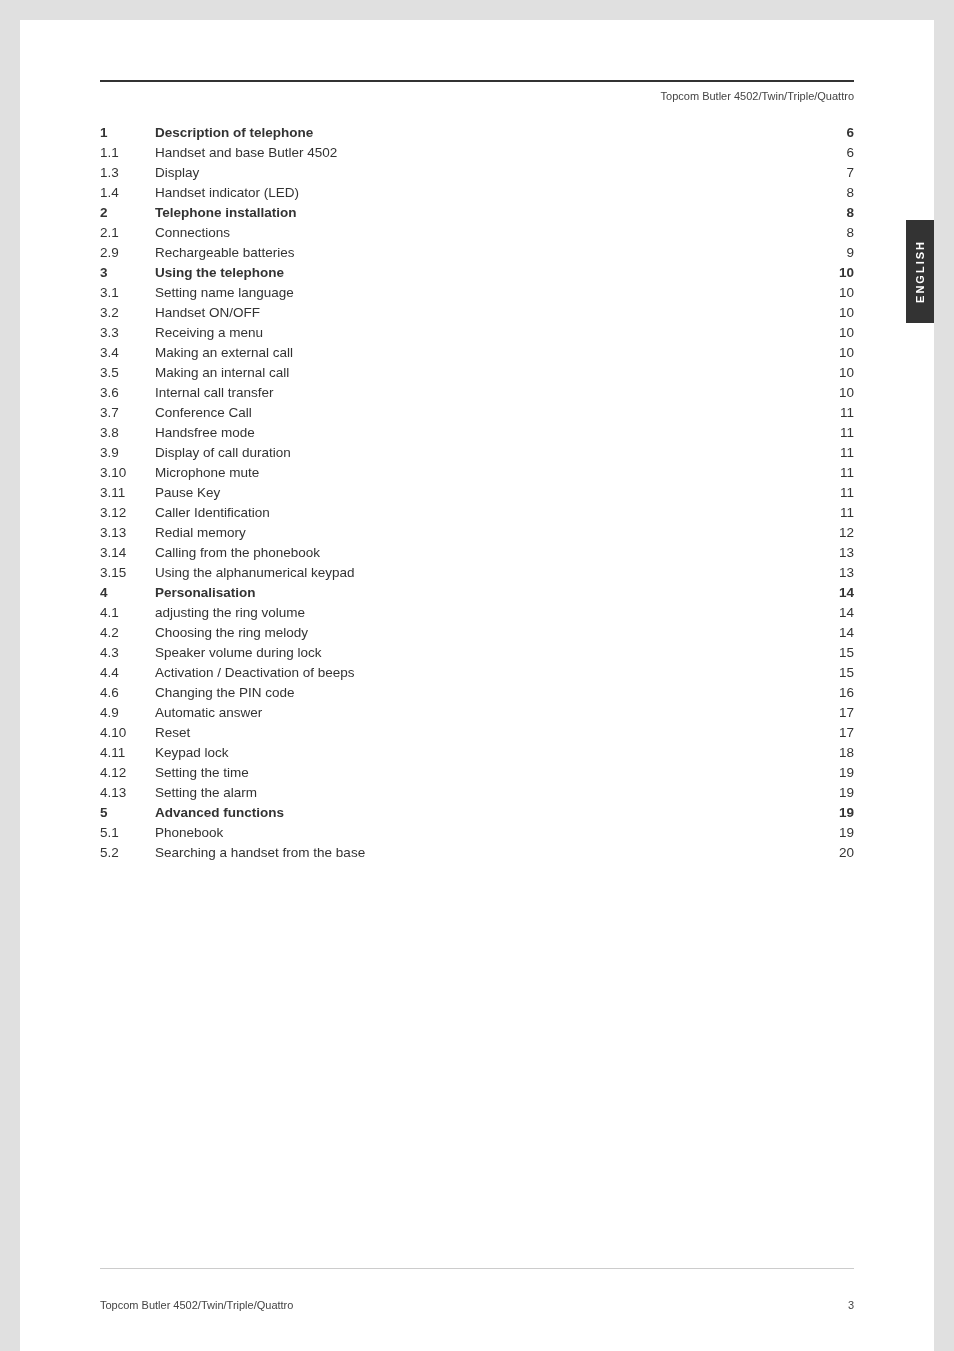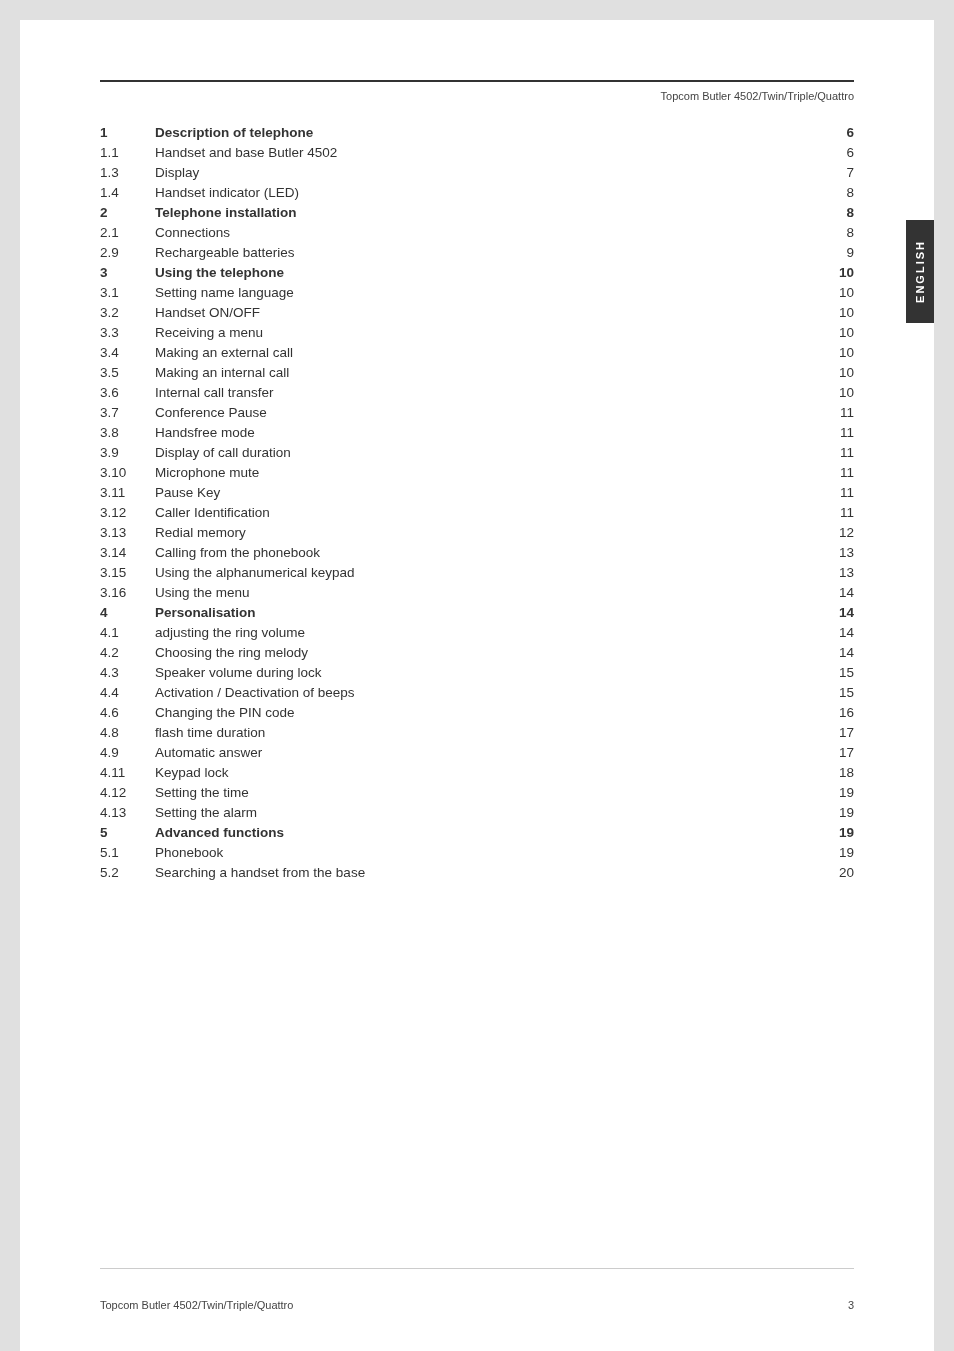--- a/index.html
+++ b/index.html
@@ -207,21 +207,21 @@
             <td class="label">Making an internal call</td>
             <td class="page-num">10</td>
           </tr>
           <tr>
             <td class="num">3.6</td>
             <td class="label">Internal call transfer</td>
             <td class="page-num">10</td>
           </tr>
           <tr>
             <td class="num">3.7</td>
-            <td class="label">Conference Pause</td>
+            <td class="label">Conference Call</td>
             <td class="page-num">11</td>
           </tr>
           <tr>
             <td class="num">3.8</td>
             <td class="label">Handsfree mode</td>
             <td class="page-num">11</td>
           </tr>
           <tr>
             <td class="num">3.9</td>
             <td class="label">Display of call duration</td>
@@ -249,25 +249,20 @@
           </tr>
           <tr>
             <td class="num">3.14</td>
             <td class="label">Calling from the phonebook</td>
             <td class="page-num">13</td>
           </tr>
           <tr>
             <td class="num">3.15</td>
             <td class="label">Using the alphanumerical keypad</td>
             <td class="page-num">13</td>
-          </tr>
-          <tr>
-            <td class="num">3.16</td>
-            <td class="label">Using the menu</td>
-            <td class="page-num">14</td>
           </tr>
           <tr class="bold-row">
             <td class="num">4</td>
             <td class="label">Personalisation</td>
             <td class="page-num">14</td>
           </tr>
           <tr>
             <td class="num">4.1</td>
             <td class="label">adjusting the ring volume</td>
             <td class="page-num">14</td>
@@ -286,27 +281,27 @@
             <td class="num">4.4</td>
             <td class="label">Activation / Deactivation of beeps</td>
             <td class="page-num">15</td>
           </tr>
           <tr>
             <td class="num">4.6</td>
             <td class="label">Changing the PIN code</td>
             <td class="page-num">16</td>
           </tr>
           <tr>
-            <td class="num">4.8</td>
-            <td class="label">flash time duration</td>
-            <td class="page-num">17</td>
-          </tr>
-          <tr>
             <td class="num">4.9</td>
             <td class="label">Automatic answer</td>
+            <td class="page-num">17</td>
+          </tr>
+          <tr>
+            <td class="num">4.10</td>
+            <td class="label">Reset</td>
             <td class="page-num">17</td>
           </tr>
           <tr>
             <td class="num">4.11</td>
             <td class="label">Keypad lock</td>
             <td class="page-num">18</td>
           </tr>
           <tr>
             <td class="num">4.12</td>
             <td class="label">Setting the time</td>

